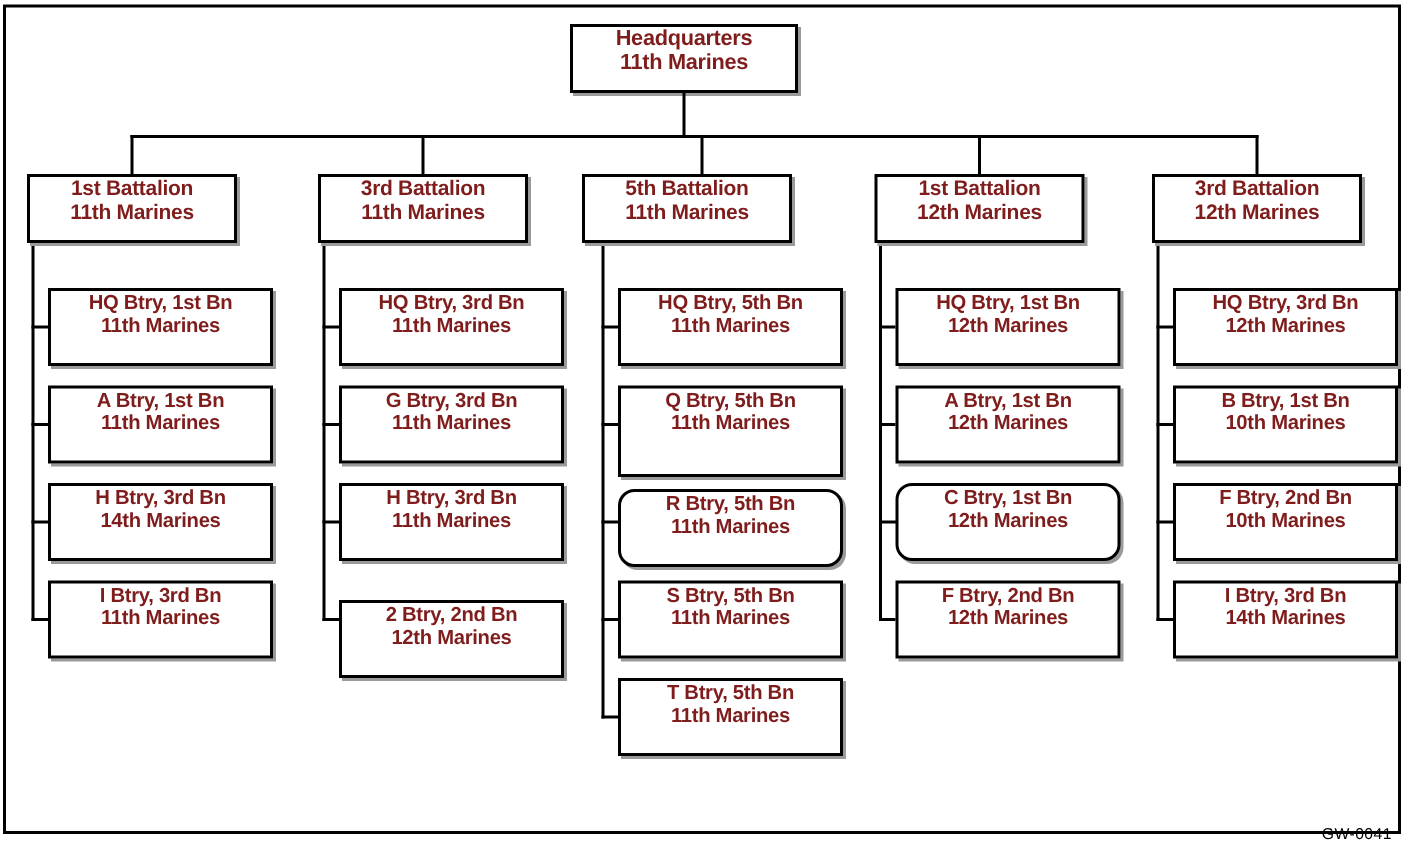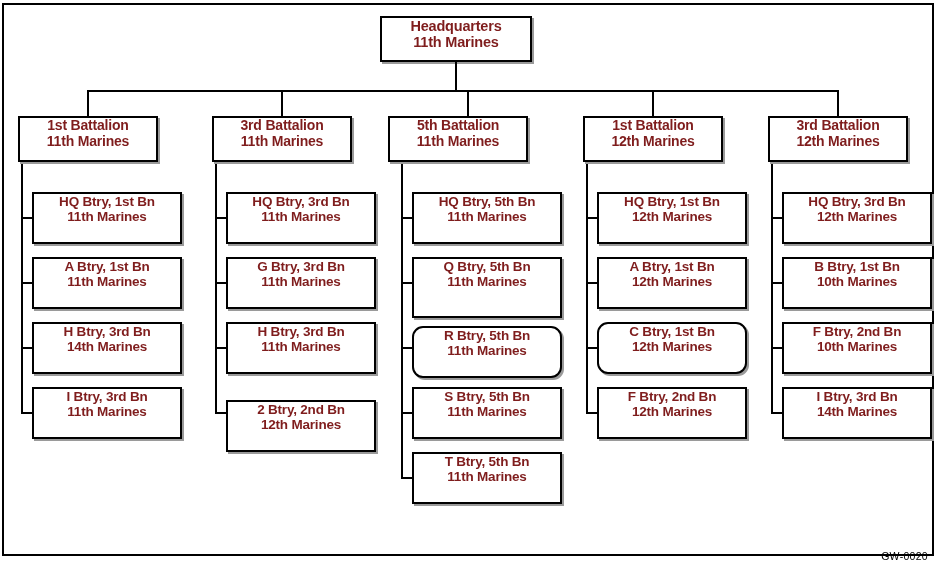--- a/index.html
+++ b/index.html
@@ -232,15 +232,15 @@
       <div class="node btry-node" style="left: 782px; top: 322px; width: 150px; height: 52px;">
         <span class="l1">F Btry, 2nd Bn</span>
         <span class="l2">10th Marines</span>
       </div>
       <div class="node btry-node" style="left: 782px; top: 387px; width: 150px; height: 52px;">
         <span class="l1">I Btry, 3rd Bn</span>
         <span class="l2">14th Marines</span>
       </div>
     </div>
 
-  <div id="caption">GW-0020</div>
+  <div id="caption">GW-0041</div>
 
 </div>
 
 </body></html>

